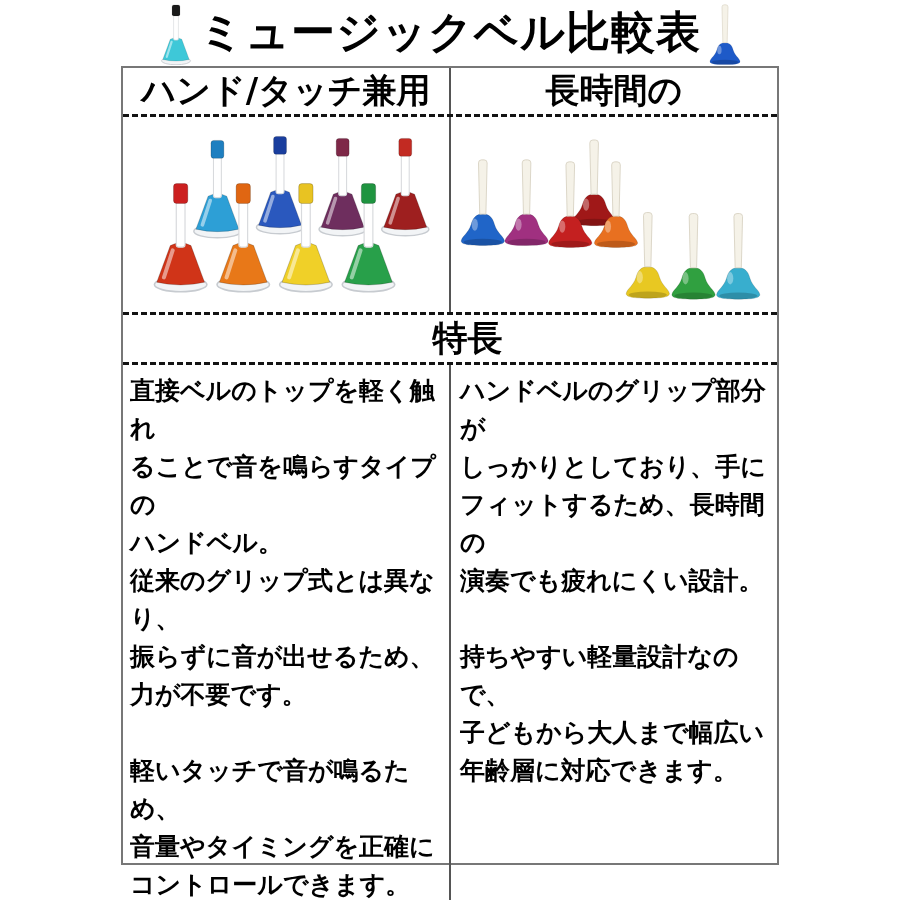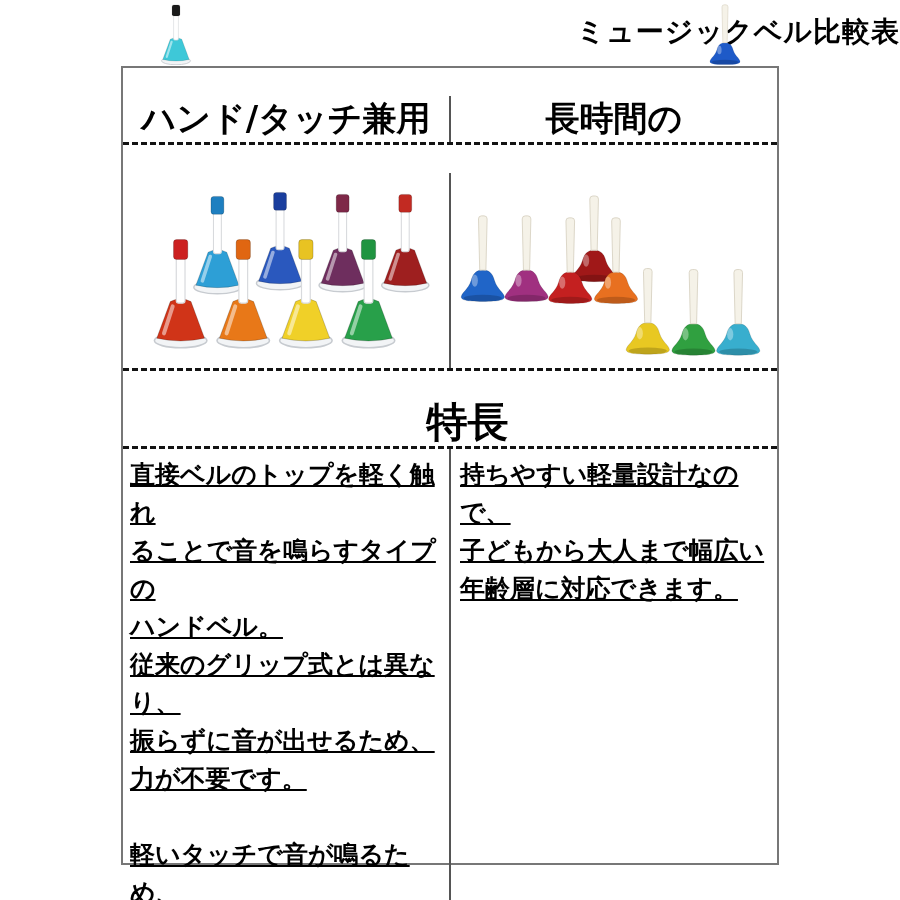--- a/index.html
+++ b/index.html
@@ -1,51 +1,51 @@
 <!DOCTYPE html>
 <html><head>
 <meta charset="utf-8">
 <style>
   html,body{margin:0;padding:0;background:#ffffff;}
   body{width:900px;height:900px;font-family:"DejaVu Sans",sans-serif;color:#000;}
   .page{position:relative;width:900px;height:900px;background:#fff;overflow:hidden;}
 
   
   .title-row{position:absolute;top:0;left:0;width:900px;height:66px;}
-  .title-text{position:absolute;top:2px;left:0;width:100%;text-align:right;
-      font-size:28px;font-weight:900;letter-spacing:1px;line-height:60px;}
+  .title-text{position:absolute;top:2px;left:0;width:100%;text-align:center;
+      font-size:44px;font-weight:900;letter-spacing:1px;line-height:60px;}
   .title-bell{position:absolute;}
   .title-bell.left{left:152px;top:3px;}
   .title-bell.right{left:702px;top:4px;}
 
   
   .cmp-table{position:absolute;left:121px;top:66px;width:658px;height:799px;
       box-sizing:border-box;border:2px solid #777;display:flex;flex-direction:column;background:#fff;}
   .row{display:flex;box-sizing:border-box;}
-  .dashed-bottom{border-bottom:3px dashed #131313;margin-top:28px;}
+  .dashed-bottom{border-bottom:3px dashed #131313;}
   .cell{box-sizing:border-box;}
   .cell.left{width:328px;border-right:2px solid #555;}
   .cell.right{flex:1;}
 
   .header-row{height:69px;}
   .header-cell{display:flex;align-items:center;justify-content:center;
       font-size:34px;font-weight:800;letter-spacing:0px;}
 
   .image-row{height:198px;}
   .image-cell{display:flex;align-items:flex-end;justify-content:center;overflow:hidden;background:#fff;}
   .image-cell svg{display:block;}
 
   .features-row{height:47px;display:flex;align-items:center;justify-content:center;
-      font-size:41px;font-weight:800;padding-left:35px;}
+      font-size:35px;font-weight:800;padding-left:35px;}
 
   .text-row{flex:1;}
   .text-cell{font-size:25px;line-height:38px;font-weight:700;}
   .text-cell.left{padding:7px 2px 0 7px;}
   .text-cell.right{padding:7px 2px 0 9px;}
-  .para{white-space:pre-line;margin:0 0 38px 0;text-decoration:underline;}
+  .para{white-space:pre-line;margin:0 0 38px 0;}
   .para:last-child{margin-bottom:0;}
 </style>
 </head>
 <body>
 
 <div class="page">
 
   <div class="title-row">
     <span class="title-bell left">
       <svg width="48" height="62" viewBox="0 0 48 62" id="title-bell-left-svg">
@@ -203,20 +203,24 @@
 従来のグリップ式とは異なり、
 振らずに音が出せるため、
 力が不要です。</div>
           <div class="para">軽いタッチで音が鳴るため、
 音量やタイミングを正確に
 コントロールできます。
 繊細な演奏が求められる場面
 で特に有効です。</div>
         </div>
       <div class="cell right text-cell right">
+          <div class="para">ハンドベルのグリップ部分が
+しっかりとしており、手に
+フィットするため、長時間の
+演奏でも疲れにくい設計。</div>
           <div class="para">持ちやすい軽量設計なので、
 子どもから大人まで幅広い
 年齢層に対応できます。</div>
         </div>
     </div>
 
   </div>
 </div>
 
 </body></html>

